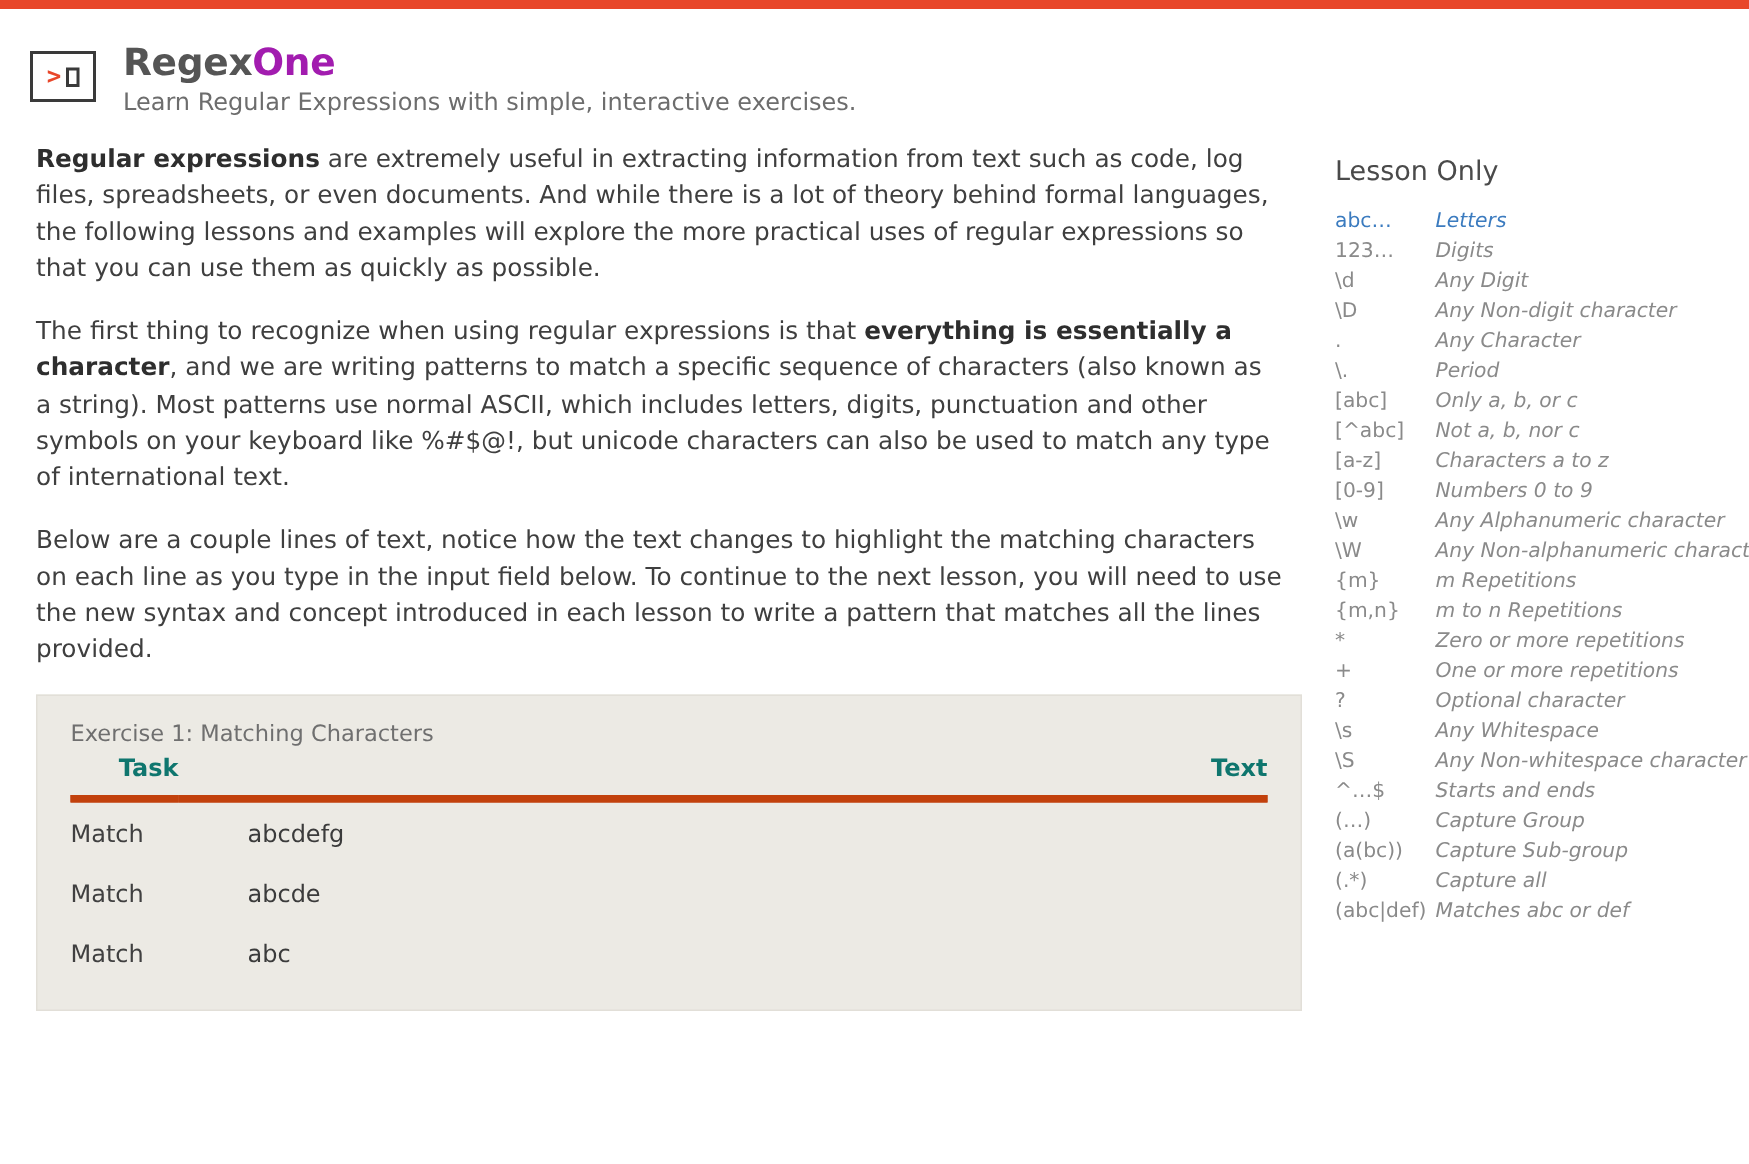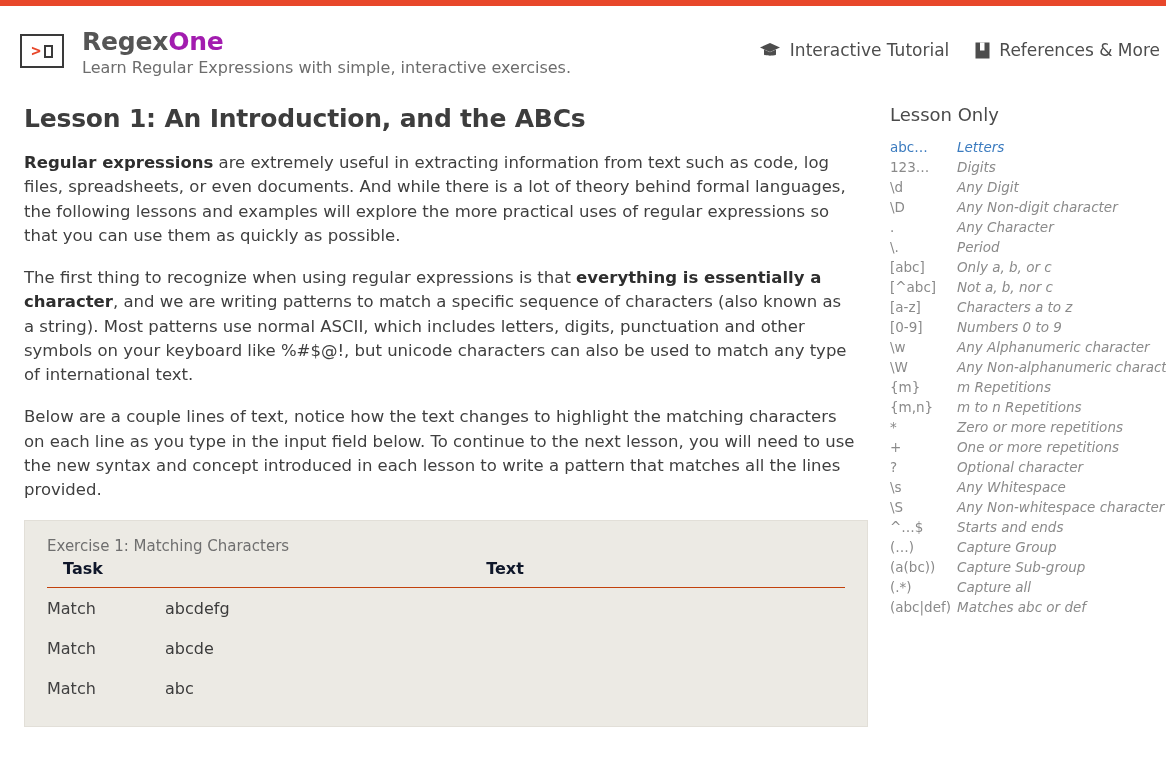--- a/index.html
+++ b/index.html
@@ -112,26 +112,26 @@
   .ex-title {
     font-size: 15px;
     color: #6f6f6f;
     margin-bottom: 4px;
   }
   table.ex-table {
     width: 100%;
     border-collapse: collapse;
   }
   table.ex-table th {
-    text-align: center;
+    text-align: right;
     font-size: 16px;
     font-weight: bold;
-    color: #0f172a;
+    color: #0f766e;
     padding: 0 0 9px 0;
-    border-bottom: 1px solid #c2410c;
+    border-bottom: 5px solid #c2410c;
   }
   table.ex-table th.c-task { width: 72px; }
   table.ex-table td {
     font-size: 16px;
     color: #4a4a4a;
     padding: 11px 0 10px 0;
   }
   table.ex-table td.c-task { color: #404040; }
   table.ex-table td.c-text {
     font-family: "DejaVu Sans", sans-serif;
@@ -187,46 +187,25 @@
         <span class="logo-gt">&gt;</span>
         <span class="logo-sq"></span>
       </div>
     </div>
     <div class="brand">
       <div class="brand-title">
         <span class="b1">Regex</span><span class="b2">One</span>
       </div>
       <div class="brand-sub">Learn Regular Expressions with simple, interactive exercises.</div>
     </div>
-    <div class="header-nav">
-      <div class="nav-item">
-        <span class="nav-icon">
-          <svg width="22" height="16" viewBox="0 0 22 16">
-            <path d="M11 1 L21 5.5 L11 10 L1 5.5 Z" fill="#4d4d4d"></path>
-            <path d="M5 7.5 L5 12.5 C5 14 17 14 17 12.5 L17 7.5 L11 10.3 Z" fill="#4d4d4d"></path>
-          </svg>
-        </span>
-        <span>Interactive Tutorial</span>
-      </div>
-      <div class="nav-item">
-        <span class="nav-icon">
-          <svg width="15" height="17" viewBox="0 0 15 17">
-            <rect x="0.5" y="0.5" width="14" height="16" fill="#4d4d4d"></rect>
-            <rect x="5" y="0.5" width="4.5" height="8" fill="#ffffff"></rect>
-          </svg>
-        </span>
-        <span>References &amp; More</span>
-      </div>
-    </div>
   </div>
 
   <div class="content">
 
     <div class="main">
-      <h1 class="lesson-title">Lesson 1: An Introduction, and the ABCs</h1>
 
       <div id="paragraphs">
           <p class="para"><b>Regular expressions</b><span> are extremely useful in extracting information from text such as code, log files, spreadsheets, or even documents. And while there is a lot of theory behind formal languages, the following lessons and examples will explore the more practical uses of regular expressions so that you can use them as quickly as possible.</span></p>
           <p class="para"><span>The first thing to recognize when using regular expressions is that </span><b>everything is essentially a character</b><span>, and we are writing patterns to match a specific sequence of characters (also known as a string). Most patterns use normal ASCII, which includes letters, digits, punctuation and other symbols on your keyboard like %#$@!, but unicode characters can also be used to match any type of international text.</span></p>
           <p class="para"><span>Below are a couple lines of text, notice how the text changes to highlight the matching characters on each line as you type in the input field below. To continue to the next lesson, you will need to use the new syntax and concept introduced in each lesson to write a pattern that matches all the lines provided.</span></p>
         </div>
 
       <div class="exercise">
         <div class="ex-title">Exercise 1: Matching Characters</div>
 

